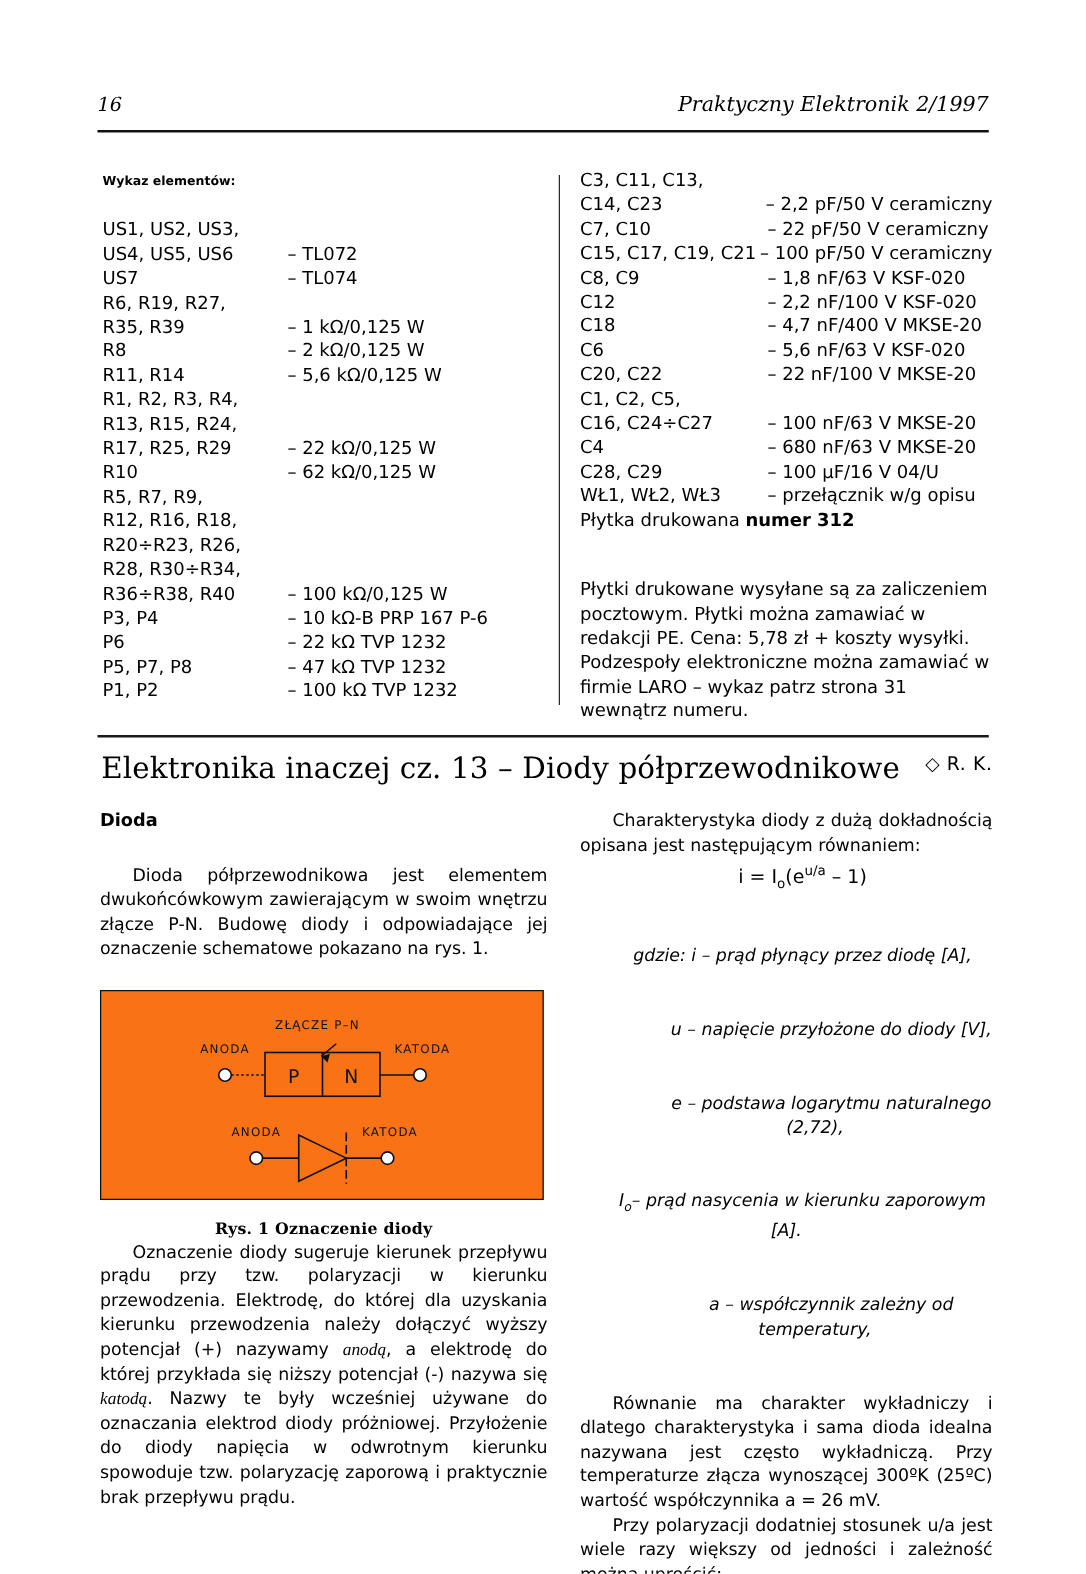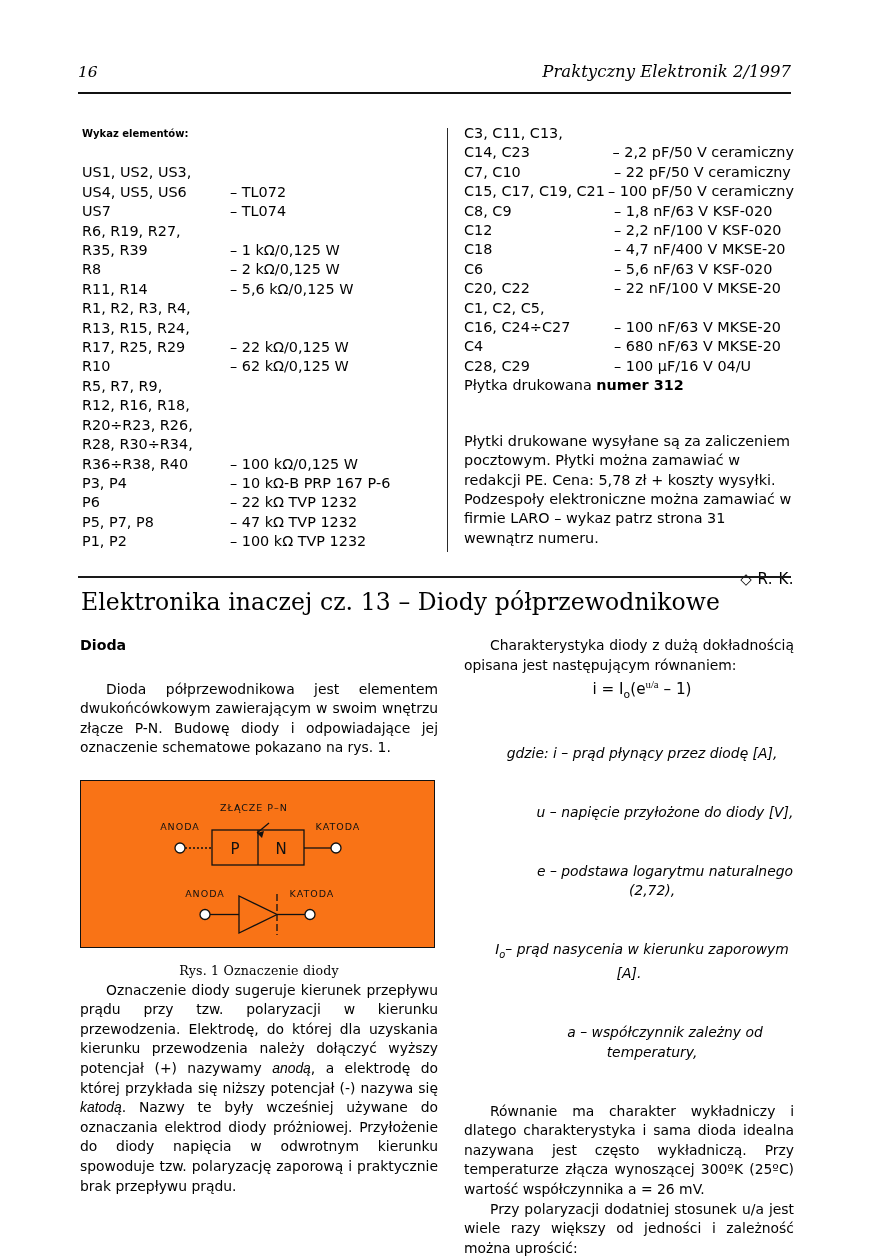--- a/index.html
+++ b/index.html
@@ -12,21 +12,21 @@
     width: 869px;
     height: 1259px;
     position: relative;
     font-family: "DejaVu Sans", sans-serif;
     color: #000;
     overflow: hidden;
   }
 
   .page {
     position: absolute;
-    left: 0; top: 0;
+    left: 0; top: 12px;
     width: 869px;
     height: 1153px;
   }
 
   
   .masthead {
     position: absolute;
     left: 78px;
     top: 62px;
     width: 713px;
@@ -145,56 +145,56 @@
     font-weight: bold;
     font-size: 14.2px;
     margin: 0 0 24px 0;
   }
   .col p {
     margin: 0;
     text-indent: 26px;
   }
   .col p + p { margin-top: 0; }
   em.term {
-    font-family: Liberation Sans, sans-serif;
+    font-family: Liberation Serif, serif;
     font-style: italic;
   }
 
   
   .figure {
     margin: 22px 0 0 0;
   }
   .figbox {
     box-sizing: border-box;
     width: 355px;
     height: 168px;
     border: 1.4px solid #111;
     position: relative;
     background: #f97316;
   }
   .figcap {
     margin-top: 13px;
     text-align: center;
     font-family: "DejaVu Serif", serif;
-    font-weight: normal;
+    font-weight: bold;
     font-size: 12.6px;
     letter-spacing: .2px;
   }
   .after-fig { margin-top: 22px; }
 
   
   .formula {
     text-indent: 0;
     text-align: center;
     margin: 15px 0 15px 0;
     font-size: 15.2px;
     white-space: nowrap;
   }
   .formula sub { font-size: 71%; }
-  .formula sup { font-size: 71%; font-family: Liberation Serif, serif; }
+  .formula sup { font-size: 71%; }
   .vardefs {
     text-indent: 0;
     margin: 4px 0 0 0;
     line-height: 19.6px;
     text-align: center;
     white-space: pre-wrap;
     font-style: italic;
   }
   .vardefs .vline { display: block; }
   .vardefs .ind { padding-left: 46px; }
@@ -249,20 +249,21 @@
           <div class="prow"><span class="names">C15, C17, C19, C21</span><span class="val">– 100 pF/50 V ceramiczny</span></div>
           <div class="prow"><span class="names">C8, C9</span><span class="val">– 1,8 nF/63 V KSF-020</span></div>
           <div class="prow"><span class="names">C12</span><span class="val">– 2,2 nF/100 V KSF-020</span></div>
           <div class="prow"><span class="names">C18</span><span class="val">– 4,7 nF/400 V MKSE-20</span></div>
           <div class="prow"><span class="names">C6</span><span class="val">– 5,6 nF/63 V KSF-020</span></div>
           <div class="prow"><span class="names">C20, C22</span><span class="val">– 22 nF/100 V MKSE-20</span></div>
           <div class="prow"><span class="names">C1, C2, C5,</span><span class="val"></span></div>
           <div class="prow"><span class="names">C16, C24÷C27</span><span class="val">– 100 nF/63 V MKSE-20</span></div>
           <div class="prow"><span class="names">C4</span><span class="val">– 680 nF/63 V MKSE-20</span></div>
           <div class="prow"><span class="names">C28, C29</span><span class="val">– 100 μF/16 V 04/U</span></div>
+          <div class="prow"><span class="names">WŁ1, WŁ2, WŁ3</span><span class="val">– przełącznik w/g opisu</span></div>
         </div>
       <div class="prow board-line">
         <span>Płytka drukowana </span><b>numer 312</b>
       </div>
       <div class="order-note">Płytki drukowane wysyłane są za zaliczeniem pocztowym. Płytki można zamawiać w redakcji PE. Cena: 5,78 zł + koszty wysyłki.
 Podzespoły elektroniczne można zamawiać w firmie LARO – wykaz patrz strona 31 wewnątrz numeru.</div>
       <div class="sig">◇ R. K.</div>
     </div>
   </div>
 

